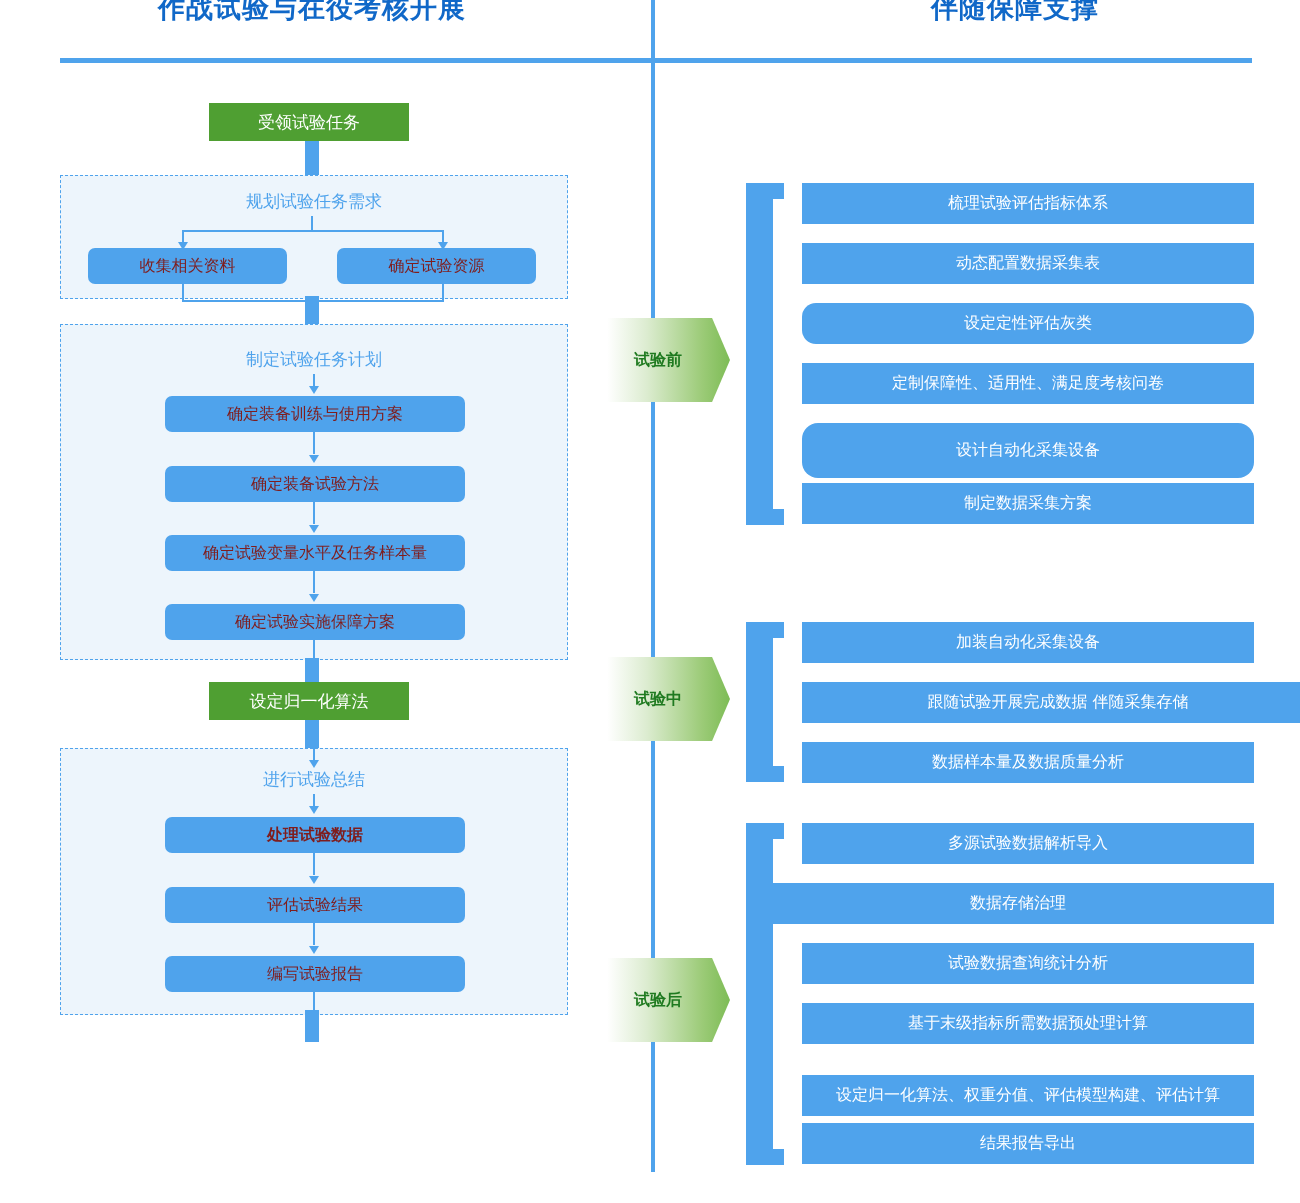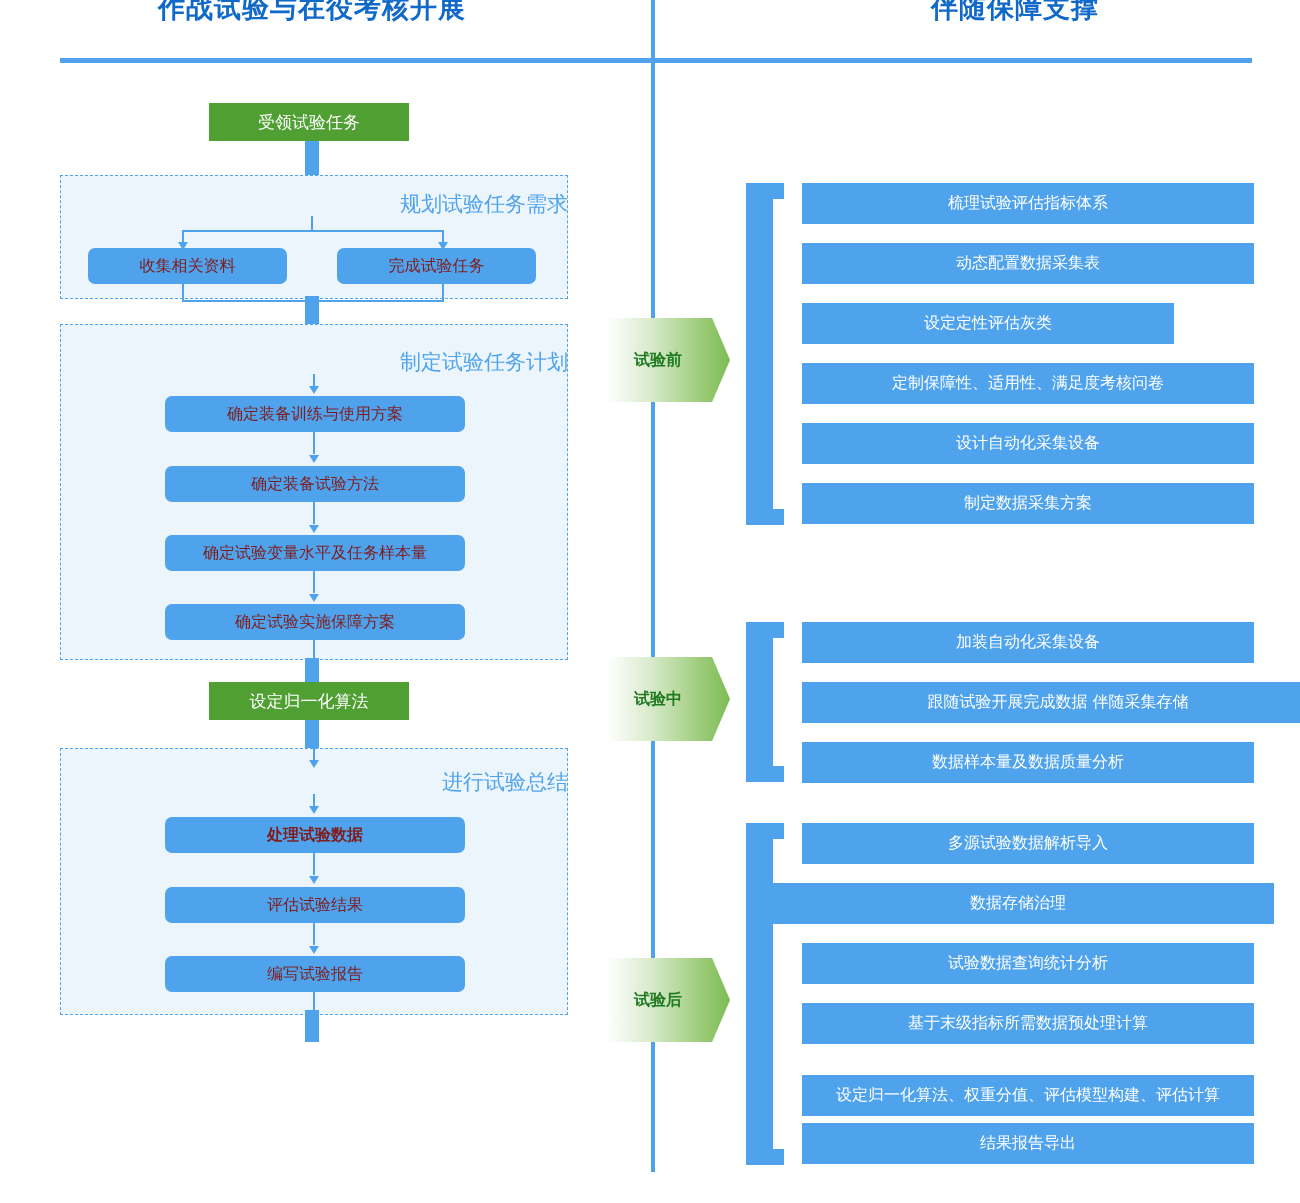--- a/index.html
+++ b/index.html
@@ -57,23 +57,23 @@
   }
   .dashed-group{
     position:absolute;
     background:#EDF5FC;
     border:1.5px dashed #4FA3EC;
     box-sizing:border-box;
   }
   .group-label{
     position:absolute;
     color:#4FA3EC;
-    font-size:21px;
-    white-space:nowrap;
-    text-align:right;
+    font-size:17px;
+    white-space:nowrap;
+    text-align:center;
   }
   .connector{
     position:absolute;background:#4FA3EC;
   }
   .thin-line{position:absolute;background:#4FA3EC;}
   .arrow-head{
     position:absolute;width:0;height:0;
     border-left:5px solid transparent;
     border-right:5px solid transparent;
     border-top:8px solid #4FA3EC;
@@ -124,21 +124,21 @@
   <div class="group-label" style="left:60px;top:190px;width:508px;">规划试验任务需求</div>
 
   <div class="thin-line" style="left:311px;top:216px;width:2px;height:16px;"></div>
   <div class="thin-line" style="left:182px;top:230px;width:262px;height:2px;"></div>
   <div class="thin-line" style="left:182px;top:230px;width:2px;height:14px;"></div>
   <div class="thin-line" style="left:442px;top:230px;width:2px;height:14px;"></div>
   <div class="arrow-head" style="left:178px;top:242px;"></div>
   <div class="arrow-head" style="left:438px;top:242px;"></div>
 
   <div class="blue-box" style="left:88px;top:248px;width:199px;height:36px;">收集相关资料</div>
-  <div class="blue-box" style="left:337px;top:248px;width:199px;height:36px;">完成试验任务</div>
+  <div class="blue-box" style="left:337px;top:248px;width:199px;height:36px;">确定试验资源</div>
 
   <div class="thin-line" style="left:182px;top:284px;width:2px;height:18px;"></div>
   <div class="thin-line" style="left:442px;top:284px;width:2px;height:18px;"></div>
   <div class="thin-line" style="left:182px;top:300px;width:262px;height:2px;"></div>
   <div class="connector" style="left:305px;top:296px;width:14px;height:30px;"></div>
 
   <div class="dashed-group" style="left:60px;top:324px;width:508px;height:336px;"></div>
   <div class="group-label" style="left:60px;top:348px;width:508px;">制定试验任务计划</div>
 
   <div class="thin-line" style="left:313px;top:374px;width:2px;height:14px;"></div>
@@ -188,23 +188,23 @@
     <span>试验前</span>
   </div>
   <div class="bracket" style="left:746px;top:183px;width:38px;height:342px;">
     <div class="stem"></div>
     <div class="fl-top"></div>
     <div class="fl-bot"></div>
   </div>
 
   <div class="task-box" style="left:802px;top:183px;width:452px;height:41px;">梳理试验评估指标体系</div>
   <div class="task-box" style="left:802px;top:243px;width:452px;height:41px;">动态配置数据采集表</div>
-  <div class="task-box" style="left:802px;top:303px;width:372px;height:41px;">设定定性评估灰类</div>
+  <div class="task-box" style="left:802px;top:303px;width:452px;height:41px;border-radius:14px;">设定定性评估灰类</div>
   <div class="task-box" style="left:802px;top:363px;width:452px;height:41px;">定制保障性、适用性、满足度考核问卷</div>
-  <div class="task-box" style="left:802px;top:423px;width:452px;height:41px;">设计自动化采集设备</div>
+  <div class="task-box" style="left:802px;top:423px;width:452px;height:55px;border-radius:16px;">设计自动化采集设备</div>
   <div class="task-box" style="left:802px;top:483px;width:452px;height:41px;">制定数据采集方案</div>
 
   <div class="phase-chevron" style="left:602px;top:657px;width:128px;height:84px;">
     <span>试验中</span>
   </div>
   <div class="bracket" style="left:746px;top:622px;width:38px;height:160px;">
     <div class="stem"></div>
     <div class="fl-top"></div>
     <div class="fl-bot"></div>
   </div>

